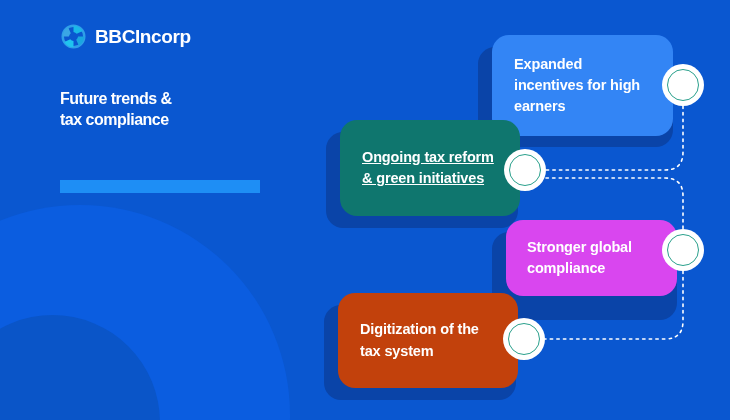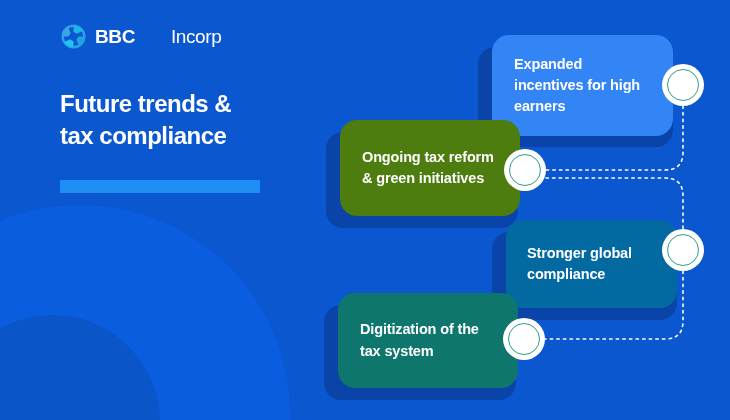--- a/index.html
+++ b/index.html
@@ -46,28 +46,28 @@
   }
   #logo-mark { width:27px; height:27px; display:block; }
   #logo-text {
     font-size:19px;
     font-weight:700;
     color:#ffffff;
     letter-spacing:-0.4px;
     line-height:1;
     white-space:nowrap;
   }
-  #logo-text .thin { font-weight:400;margin-left:36px; }
+  #logo-text .thin { font-weight:700; }
 
   
   #headline {
     position:absolute;
     left:60px; top:88px;
     width:250px;
-    font-size:24px;
+    font-size:16px;
     font-weight:700;
     line-height:1.33;
     color:#ffffff;
     letter-spacing:-0.5px;
   }
   #headline-underline {
     position:absolute;
     left:60px; top:180px;
     width:200px; height:13px;
     background:#1e8ef5;
@@ -90,29 +90,29 @@
     justify-content:center;
   }
   .card-label { display:block; }
 
   
   #card1-shadow { left:478px; top:47px; width:195px; height:100px; }
   #card1 { left:492px; top:35px; width:181px; height:101px; background:#3385f5; padding:0 22px; }
 
   
   #card2-shadow { left:326px; top:132px; width:192px; height:96px; }
-  #card2 { left:340px; top:120px; width:180px; height:96px; background:#4d7c0f; padding:0 22px; }
+  #card2 { left:340px; top:120px; width:180px; height:96px; background:#0f766e; padding:0 22px;text-decoration:underline; }
 
   
   #card3-shadow { left:492px; top:232px; width:185px; height:88px; }
-  #card3 { left:506px; top:220px; width:171px; height:88px; background:#0369a1; padding:0 21px; }
+  #card3 { left:506px; top:220px; width:171px; height:76px; background:#d946ef; padding:0 21px; }
 
   
   #card4-shadow { left:324px; top:305px; width:192px; height:95px; }
-  #card4 { left:338px; top:293px; width:180px; height:95px; background:#0f766e; padding:16px 22px; }
+  #card4 { left:338px; top:293px; width:180px; height:95px; background:#c2410c; padding:16px 22px; }
 
   
   #connectors {
     position:absolute;
     left:0; top:0;
     width:730px; height:420px;
     pointer-events:none;
   }
 
   

